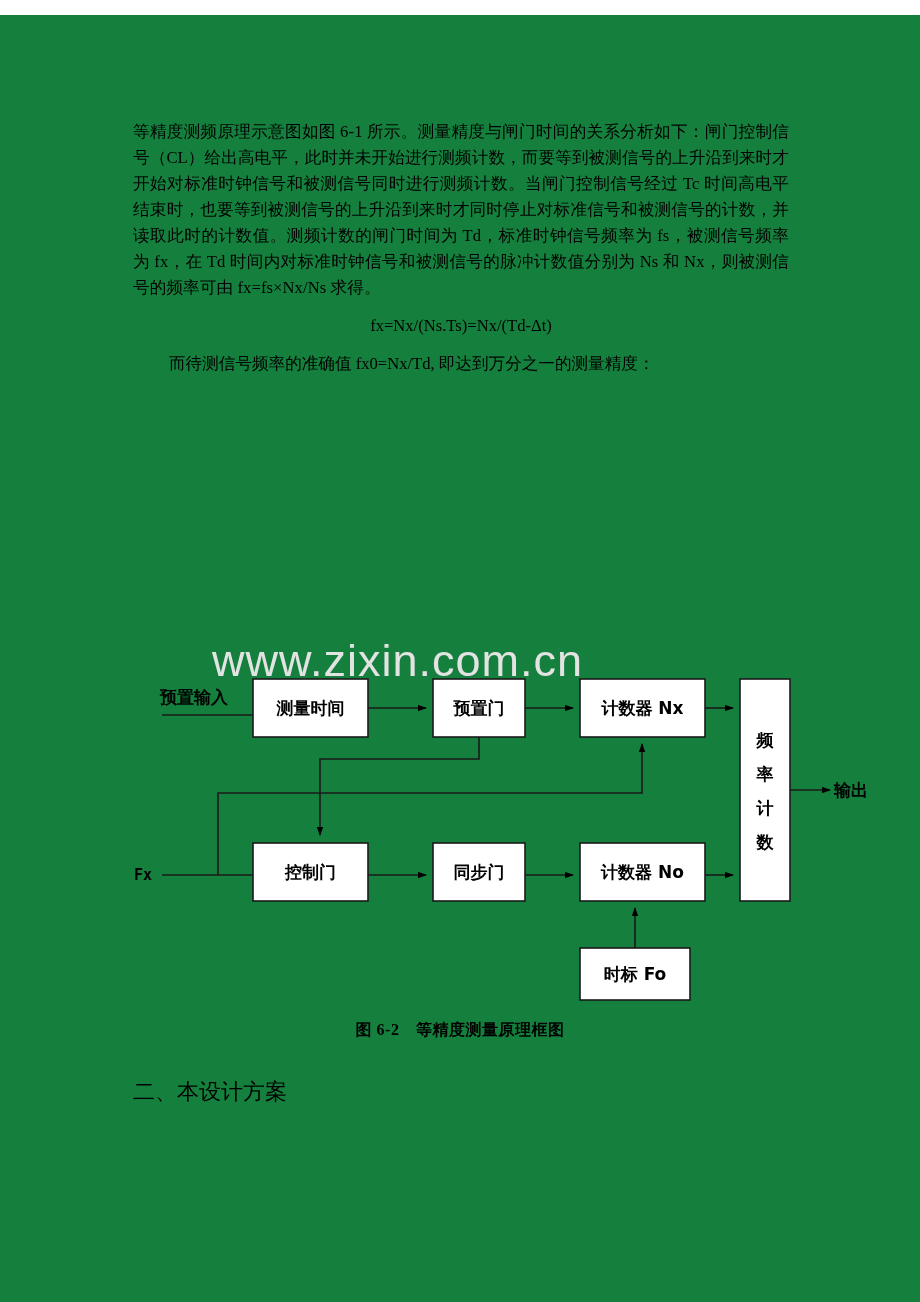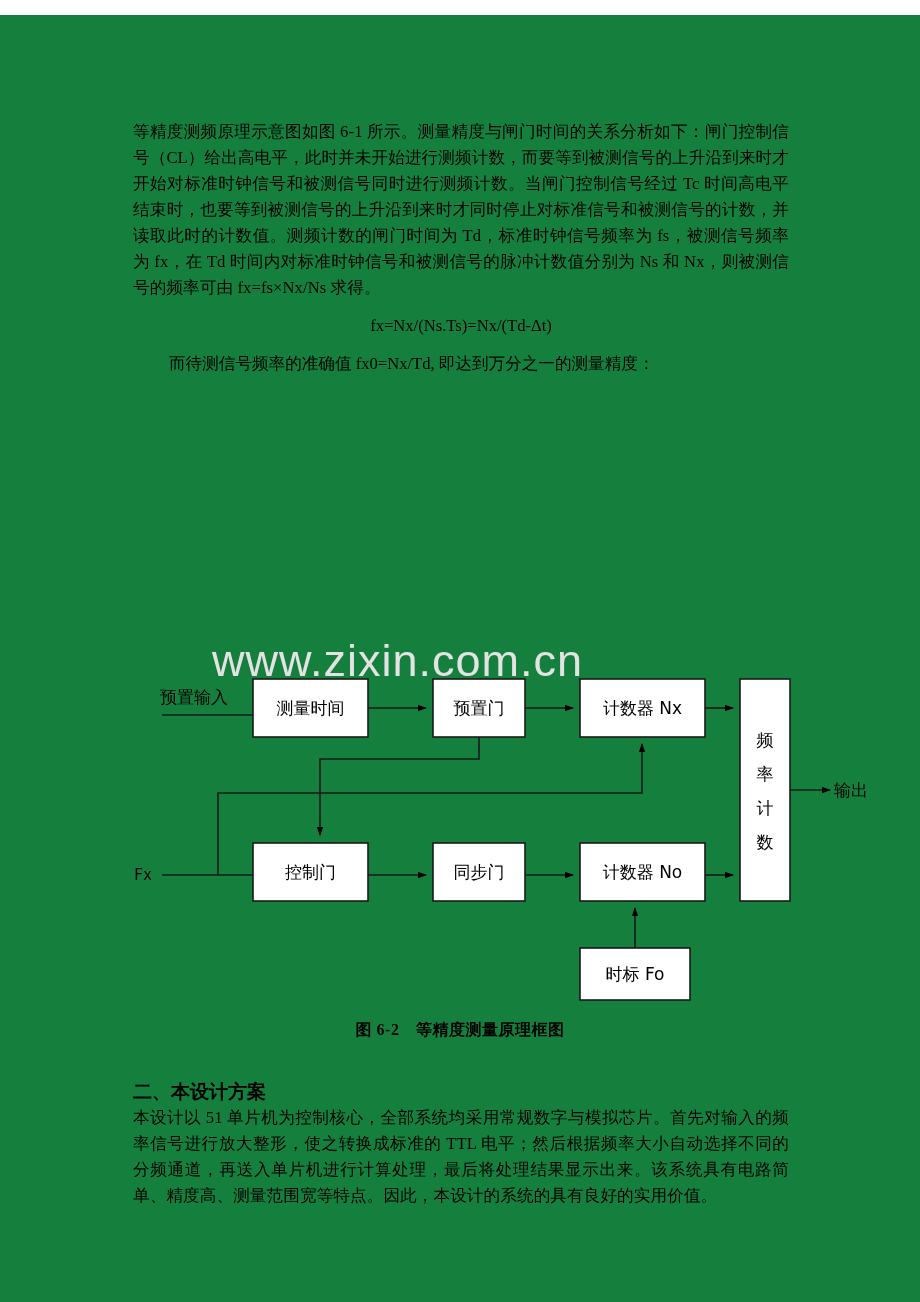--- a/index.html
+++ b/index.html
@@ -44,23 +44,23 @@
     padding-left: 36px;
   }
   .formula-center {
     margin: 12px;
     font-size: 16.6px;
     line-height: 26px;
     text-align: center;
   }
   .section-head {
     margin: 0;
-    font-size: 19px;
-    line-height: 26px;
-    font-weight: bold;
+    font-size: 22px;
+    line-height: 26px;
+    font-weight: normal;
   }
   .spacer-16 { height: 16px; }
 
   
   .watermark {
     position: absolute;
     left: 212px;
     top: 608px;
     font-family: "Liberation Sans", sans-serif;
     font-size: 45px;
@@ -72,20 +72,21 @@
     margin-top: 12px;
   }
 
   
   .diagram {
     position: absolute;
     left: 130px;
     top: 650px;
     width: 790px;
     height: 350px;
+    font-weight: bold;
   }
   .diagram svg { display: block; }
 
   .caption {
     position: absolute;
     left: 0;
     top: 1005px;
     width: 920px;
     text-align: center;
     font-size: 16px;
@@ -192,16 +193,15 @@
         <text class="node-text" x="704" y="131" text-anchor="start">输出</text>
       </g>
     </svg>
   </div>
 
   <div class="caption">图 6-2　等精度测量原理框图</div>
 
   <div class="bottom-block">
     <div class="spacer-16"></div>
     <p class="section-head">二、本设计方案</p>
-    <p class="body-text">本设计以 51 单片机为控制核心，全部系统均采用常规数字与模拟芯片。首先对输入的频率信号进行放大整形，使之转换成标准的 TTL 电平；然后根据频率大小自动选择不同的分频通道，再送入单片机进行计算处理，最后将处理结果显示出来。该系统具有电路简单、精度高、测量范围宽等特点。因此，本设计的系统的具有良好的实用价值。</p>
   </div>
 
 </div>
 
 </body></html>

